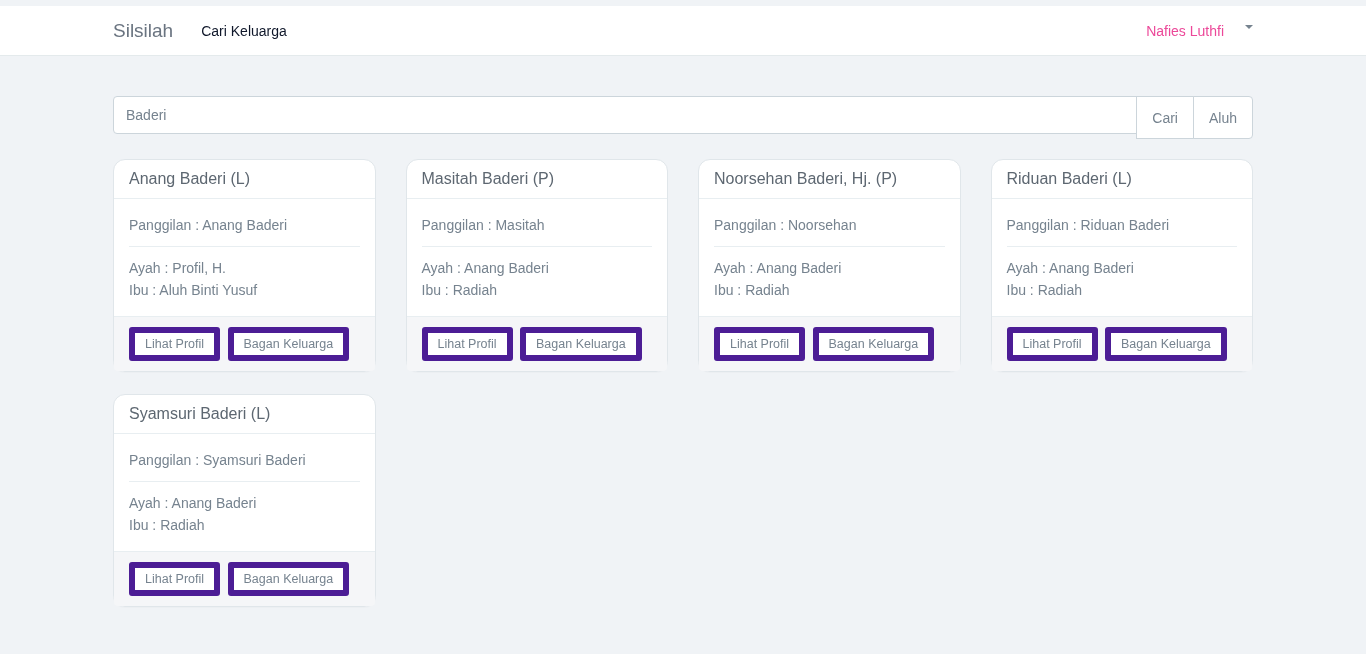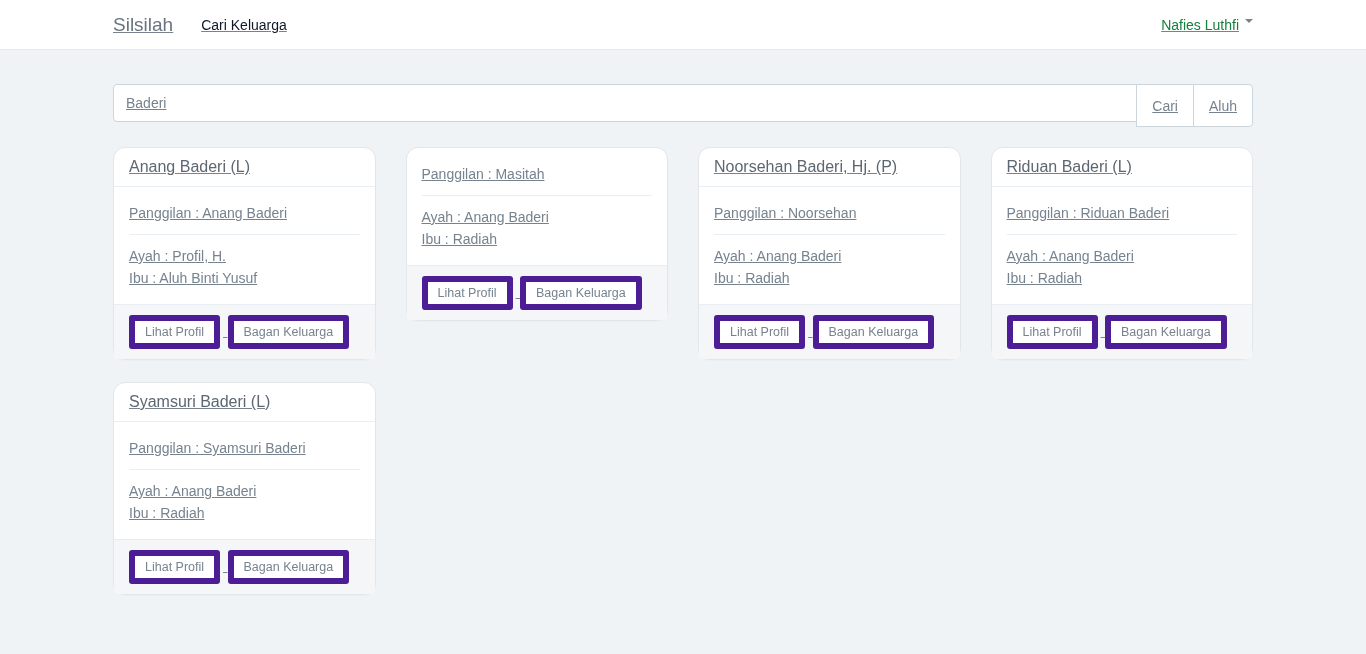--- a/index.html
+++ b/index.html
@@ -6,23 +6,22 @@
   html, body {
     width: 1366px;
     height: 654px;
     overflow: hidden;
     font-family: "Liberation Sans", sans-serif;
     background: #f0f3f6;
     color: #76838f;
   }
   .container {
     width: 1170px;
-    margin: 0 auto;
+    margin: 6px auto;
     padding: 12px 15px;
-    text-decoration: underline;
   }
   
   .navbar {
     background: #ffffff;
     border-bottom: 1px solid #e4eaec;
     height: 50px;
   }
   .navbar .container {
     display: flex;
     align-items: center;
@@ -42,25 +41,25 @@
     cursor: pointer;
     padding: 15px 0;
   }
   .navbar-right {
     margin-left: auto;
     display: flex;
     align-items: center;
   }
   .user-dropdown {
     font-size: 14px;
-    color: #15803d;
+    color: #ec4899;
     cursor: pointer;
     display: flex;
     align-items: flex-start;
-    gap: 6px;
+    gap: 21px;
   }
   .caret {
     display: inline-block;
     width: 0;
     height: 0;
     border-left: 4px solid transparent;
     border-right: 4px solid transparent;
     border-top: 4px solid #76838f;
     margin-top: 2px;
   }
@@ -219,20 +218,23 @@
         </div>
         <div class="panel-footer">
           <button class="btn-sm">Lihat Profil</button>
           <button class="btn-sm">Bagan Keluarga</button>
         </div>
       </div>
     </div>
 
     <div class="card-col">
       <div class="panel">
+        <div class="panel-heading">
+          <h3 class="panel-title">Masitah Baderi (P)</h3>
+        </div>
         <div class="panel-body">
           <div class="line">Panggilan : Masitah</div>
           <hr>
           <div class="line">Ayah : Anang Baderi</div>
           <div class="line">Ibu : Radiah</div>
         </div>
         <div class="panel-footer">
           <button class="btn-sm">Lihat Profil</button>
           <button class="btn-sm">Bagan Keluarga</button>
         </div>

